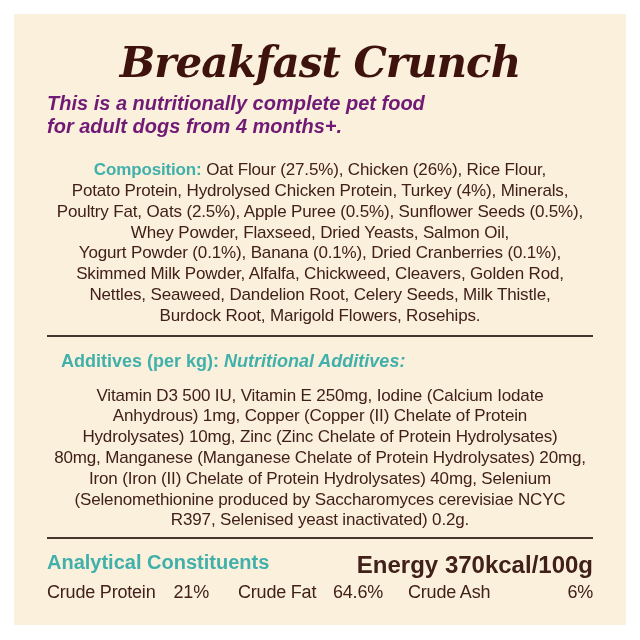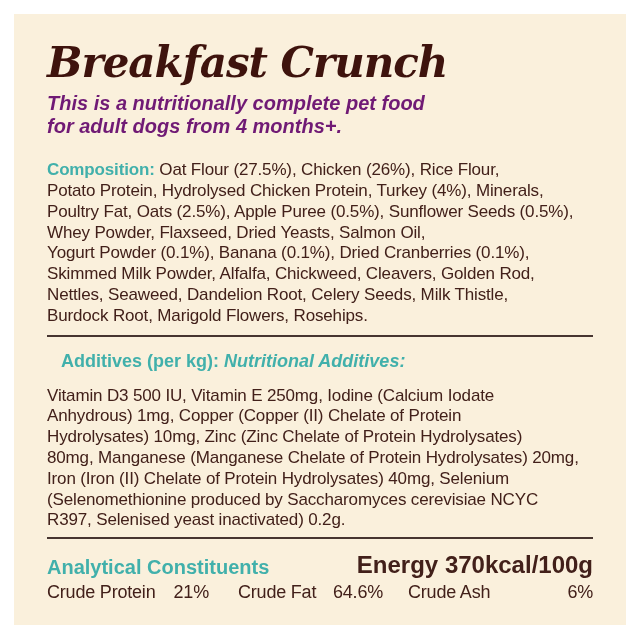--- a/index.html
+++ b/index.html
@@ -13,21 +13,21 @@
   .label-panel {
     position: absolute;
     left: 14px; top: 14px;
     width: 612px; height: 611px;
     background: #faf0dc;
     box-sizing: border-box;
     padding: 26px 33px 0 33px;
   }
   .title {
     margin: 0 0 6px 0;
-    text-align: left;
+    text-align: center;
     font-family: "DejaVu Serif", serif;
     font-style: italic;
     font-weight: 700;
     font-size: 42px;
     line-height: 1.1;
     color: #3e130d;
     letter-spacing: -1px;
   }
   .subtitle {
     margin: 0 0 22px 0;
@@ -37,20 +37,21 @@
     font-style: italic;
     font-size: 20px;
     line-height: 23px;
   }
   .body-text {
     margin: 0;
     color: #42201a;
     font-size: 17px;
     line-height: 20.8px;
     letter-spacing: -0.15px;
+    text-align: center;
   }
   .multiline { white-space: pre; }
   .teal-bold {
     color: #41b0ab;
     font-weight: 700;
   }
   .teal-bold-italic {
     color: #41b0ab;
     font-weight: 700;
     font-style: italic;
@@ -62,21 +63,21 @@
   }
   .divider {
     border: none;
     border-top: 2px solid #473530;
     margin: 8px 0 10px 0;
   }
   .divider.second { margin: 6px 0 9px 0; }
   .analytical-header {
     display: flex;
     justify-content: space-between;
-    align-items: flex-end;
+    align-items: flex-start;
     margin-bottom: 2px;
     margin-top: 12px;
   }
   .analytical-title {
     font-size: 20px;
     font-weight: 700;
     color: #41b0ab;
   }
   .energy {
     font-size: 24px;

